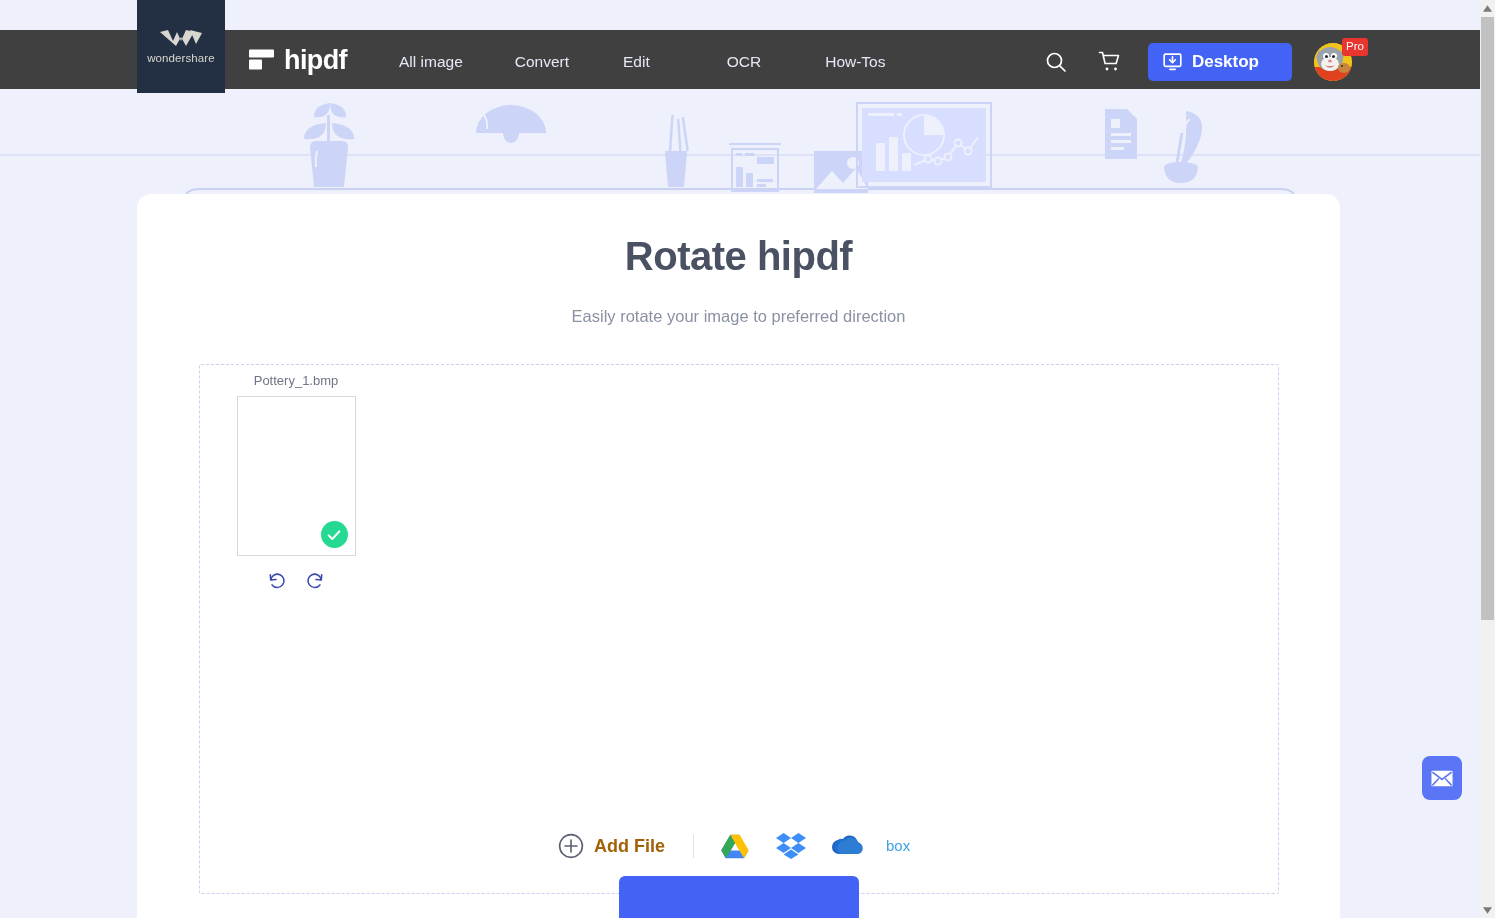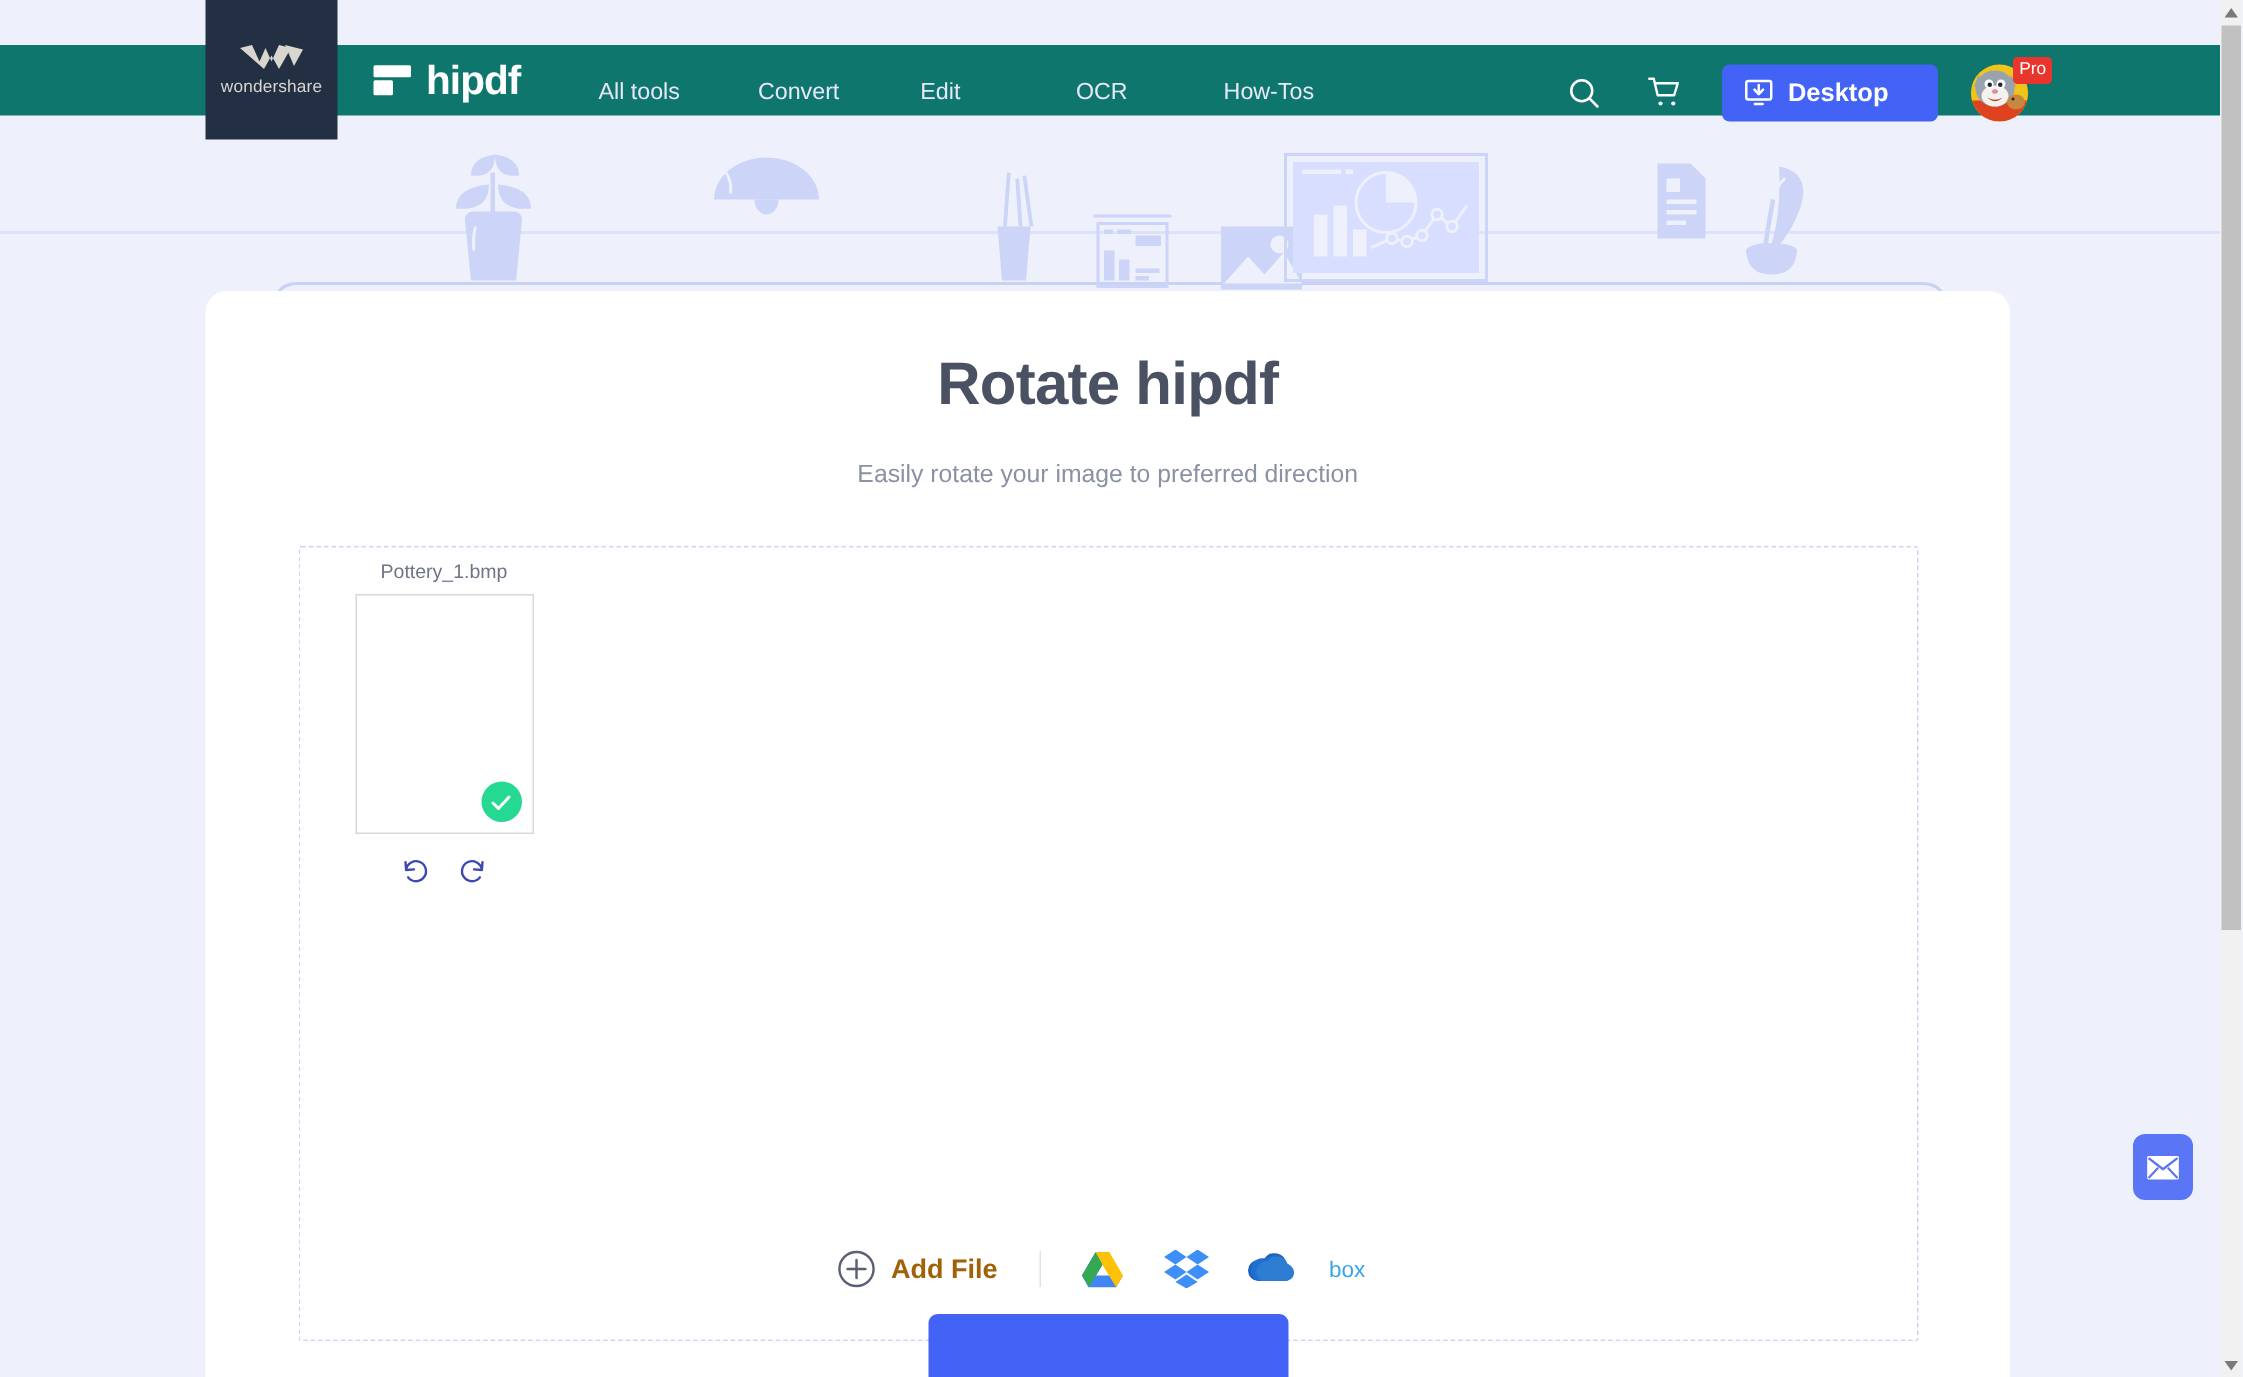--- a/index.html
+++ b/index.html
@@ -33,22 +33,22 @@
   }
   .ws-mark { width: 42px; height: 16px; margin-bottom: 6px; }
   .ws-name {
     color: #d8d6ce; font-size: 11.5px; letter-spacing: .1px;
     font-family: "Liberation Sans", sans-serif;
   }
 
   
   .navbar {
     position: absolute; top: 30px; left: 0;
-    width: 1480px; height: 47px;
-    background: #0f766e;
+    width: 1480px; height: 59px;
+    background: #404040;
     display: flex; align-items: center;
     z-index: 10;
   }
   .nav-logo {
     position: absolute; left: 249px; top: 50%;
     transform: translateY(-50%);
     display: flex; align-items: center; gap: 9px;
   }
   .logo-mark { width: 26px; height: 26px; position: relative; }
   .logo-mark i { position: absolute; background: #fff; display: block; }
@@ -314,21 +314,21 @@
 
     <div class="nav-logo">
       <span class="logo-mark">
         <i class="lm-top"></i>
           <i class="lm-mid"></i>
       </span>
       <span class="logo-wordmark">hipdf</span>
     </div>
 
     <div class="nav-links">
-      <a class="nav-link nl-1">All tools</a>
+      <a class="nav-link nl-1">All image</a>
       <a class="nav-link nl-2">Convert</a>
       <a class="nav-link nl-3">Edit</a>
       <a class="nav-link nl-4">OCR</a>
       <a class="nav-link nl-5">How-Tos</a>
     </div>
 
     <div class="nav-right">
       <div class="icon-btn nav-search">
         <svg width="24" height="24" viewBox="0 0 24 24" fill="none" stroke="#ffffff" stroke-width="1.7">
           <circle cx="10.5" cy="10.5" r="7"></circle>

